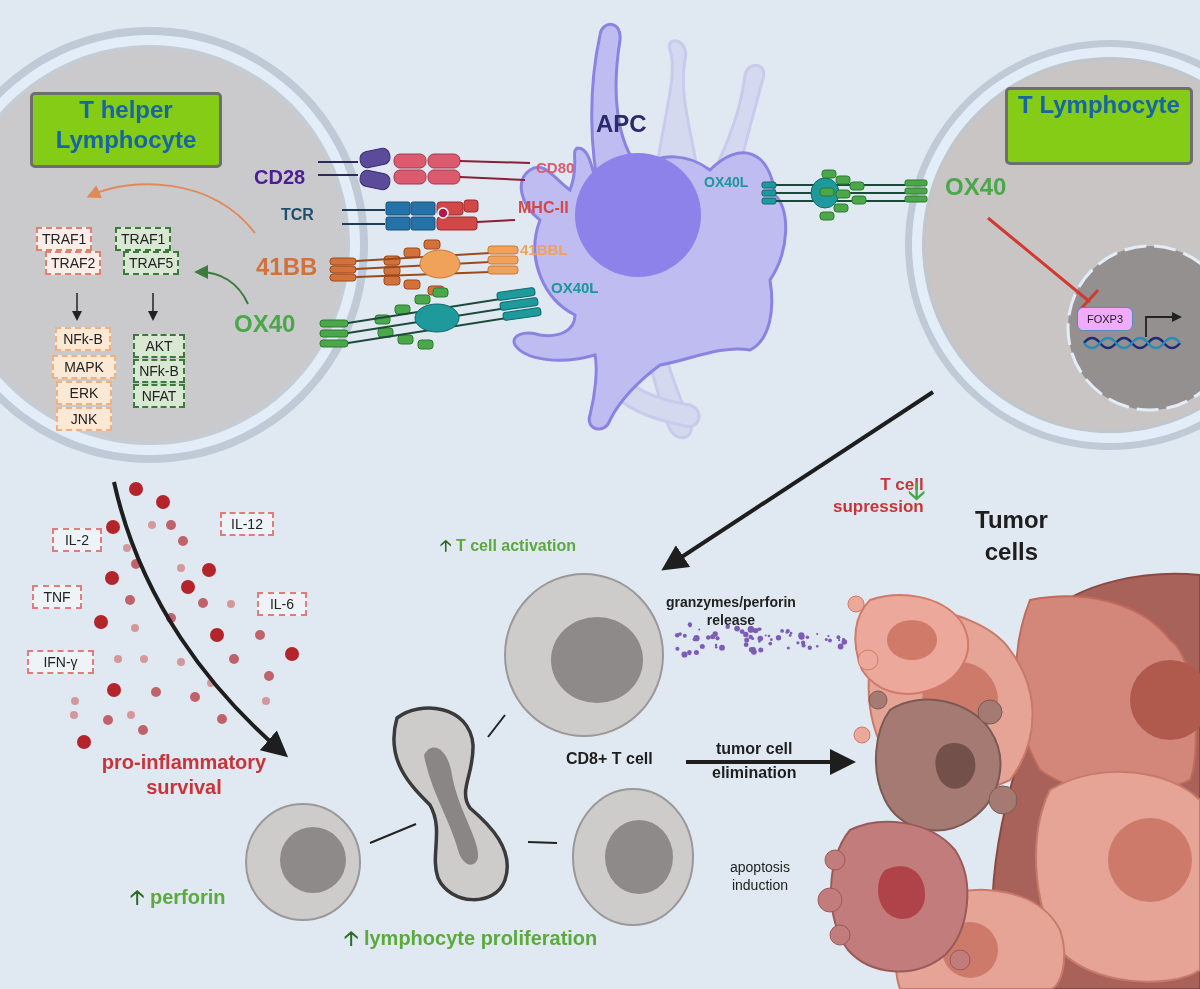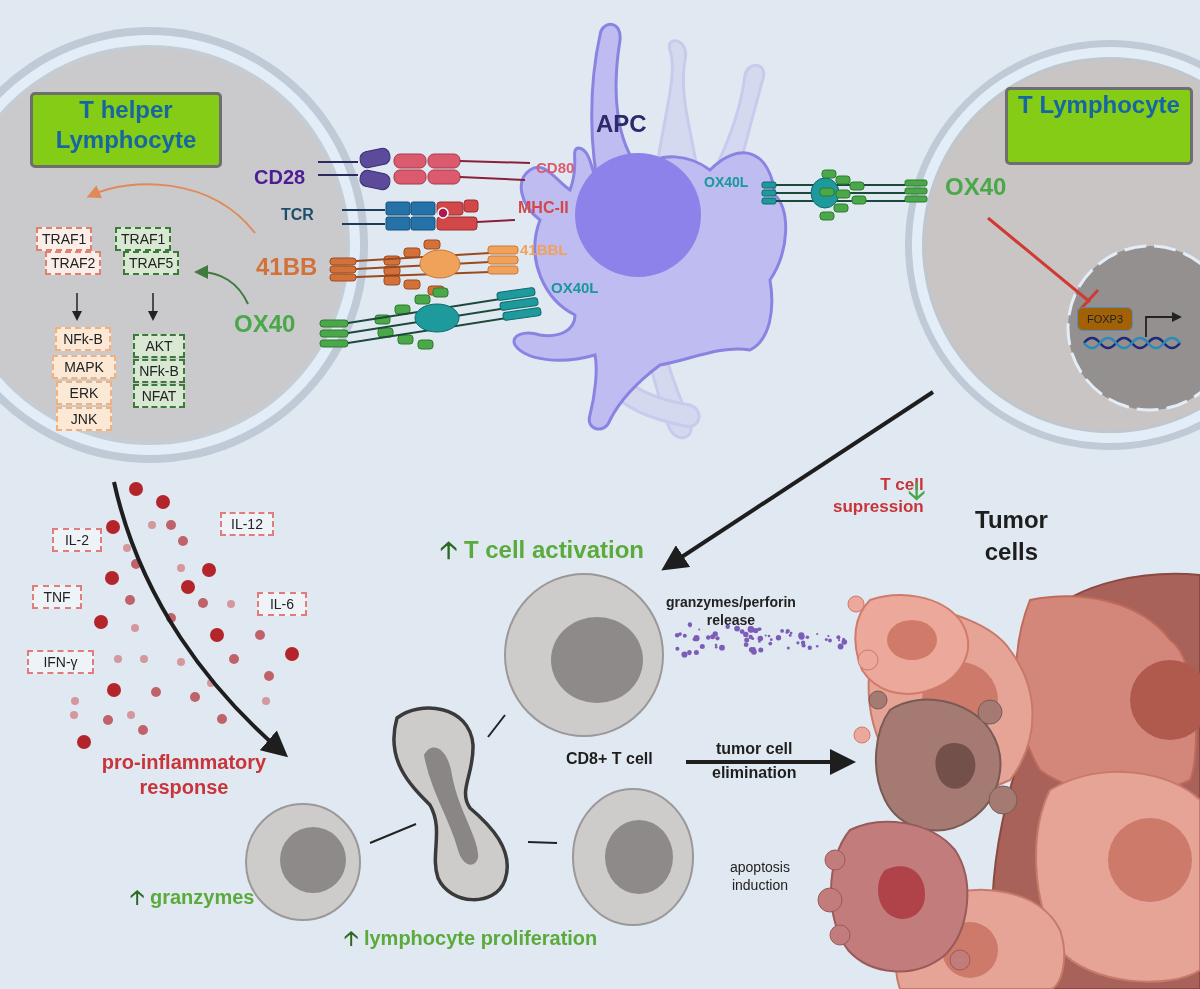--- a/index.html
+++ b/index.html
@@ -378,34 +378,34 @@
 <div class="lbl" style="left:536px;top:160px;font-size:15px;color:#dc5a6e;">CD80</div>
 <div class="lbl" style="left:518px;top:199px;font-size:16px;color:#d24848;">MHC-II</div>
 <div class="lbl" style="left:520px;top:242px;font-size:15px;color:#f0a25a;">41BBL</div>
 <div class="lbl" style="left:551px;top:280px;font-size:15px;color:#18989a;">OX40L</div>
 <div class="lbl" style="left:704px;top:175px;font-size:14px;color:#18989a;">OX40L</div>
 
 <div class="title-box" style="left:1005px;top:87px;width:182px;height:72px;">
   <div>T Lymphocyte</div>
 </div>
 <div class="lbl" style="left:945px;top:174px;font-size:24px;color:#4aa84a;">OX40</div>
-<div style="position:absolute;left:1077px;top:307px;width:54px;height:22px;background:#a16207;border:1.5px solid #5a8ab8;border-radius:6px;font-family:'Liberation Sans',sans-serif;font-size:11px;color:#222;text-align:center;line-height:22px;">FOXP3</div>
+<div style="position:absolute;left:1077px;top:307px;width:54px;height:22px;background:#f0abfc;border:1.5px solid #5a8ab8;border-radius:6px;font-family:'Liberation Sans',sans-serif;font-size:11px;color:#222;text-align:center;line-height:22px;">FOXP3</div>
 
 <div class="box dash-cyt" style="left:52px;top:528px;width:38px;">IL-2</div>
 <div class="box dash-cyt" style="left:220px;top:512px;width:42px;">IL-12</div>
 <div class="box dash-cyt" style="left:32px;top:585px;width:38px;">TNF</div>
 <div class="box dash-cyt" style="left:257px;top:592px;width:38px;">IL-6</div>
 <div class="box dash-cyt" style="left:27px;top:650px;width:55px;">IFN-γ</div>
 
 <div class="lbl" style="left:96px;top:751px;font-size:20px;color:#c8343a;text-align:center;width:176px;">
   <div>pro-inflammatory</div>
-  <div style="margin-top:3px;">response</div>
-</div>
-
-<div class="lbl" style="left:440px;top:537px;font-size:24px;color:#5aaa3c;">
+  <div style="margin-top:3px;">survival</div>
+</div>
+
+<div class="lbl" style="left:440px;top:537px;font-size:16px;color:#5aaa3c;">
   <span style="color:#2a6a22;">🡡</span>
   <span>T cell activation</span>
 </div>
 
 <div class="lbl" style="left:833px;top:476px;font-size:17px;color:#c8343a;text-align:right;">
   <div>T cell</div>
   <div style="margin-top:3px;">supression</div>
 </div>
 <div class="lbl" style="left:908px;top:478px;font-size:24px;color:#4aa84a;">🡣</div>
 
@@ -426,19 +426,19 @@
   <div style="margin-top:6px;">elimination</div>
 </div>
 
 <div class="lbl" style="left:730px;top:860px;font-size:14px;color:#222;text-align:center;font-weight:normal;">
   <div>apoptosis</div>
   <div style="margin-top:3px;">induction</div>
 </div>
 
 <div class="lbl" style="left:130px;top:886px;font-size:20px;color:#5aaa3c;">
   <span style="color:#2a6a22;">🡡</span>
-  <span>granzymes</span>
+  <span>perforin</span>
 </div>
 
 <div class="lbl" style="left:344px;top:927px;font-size:20px;color:#5aaa3c;">
   <span style="color:#2a6a22;">🡡</span>
   <span>lymphocyte proliferation</span>
 </div>
 
 </body></html>

